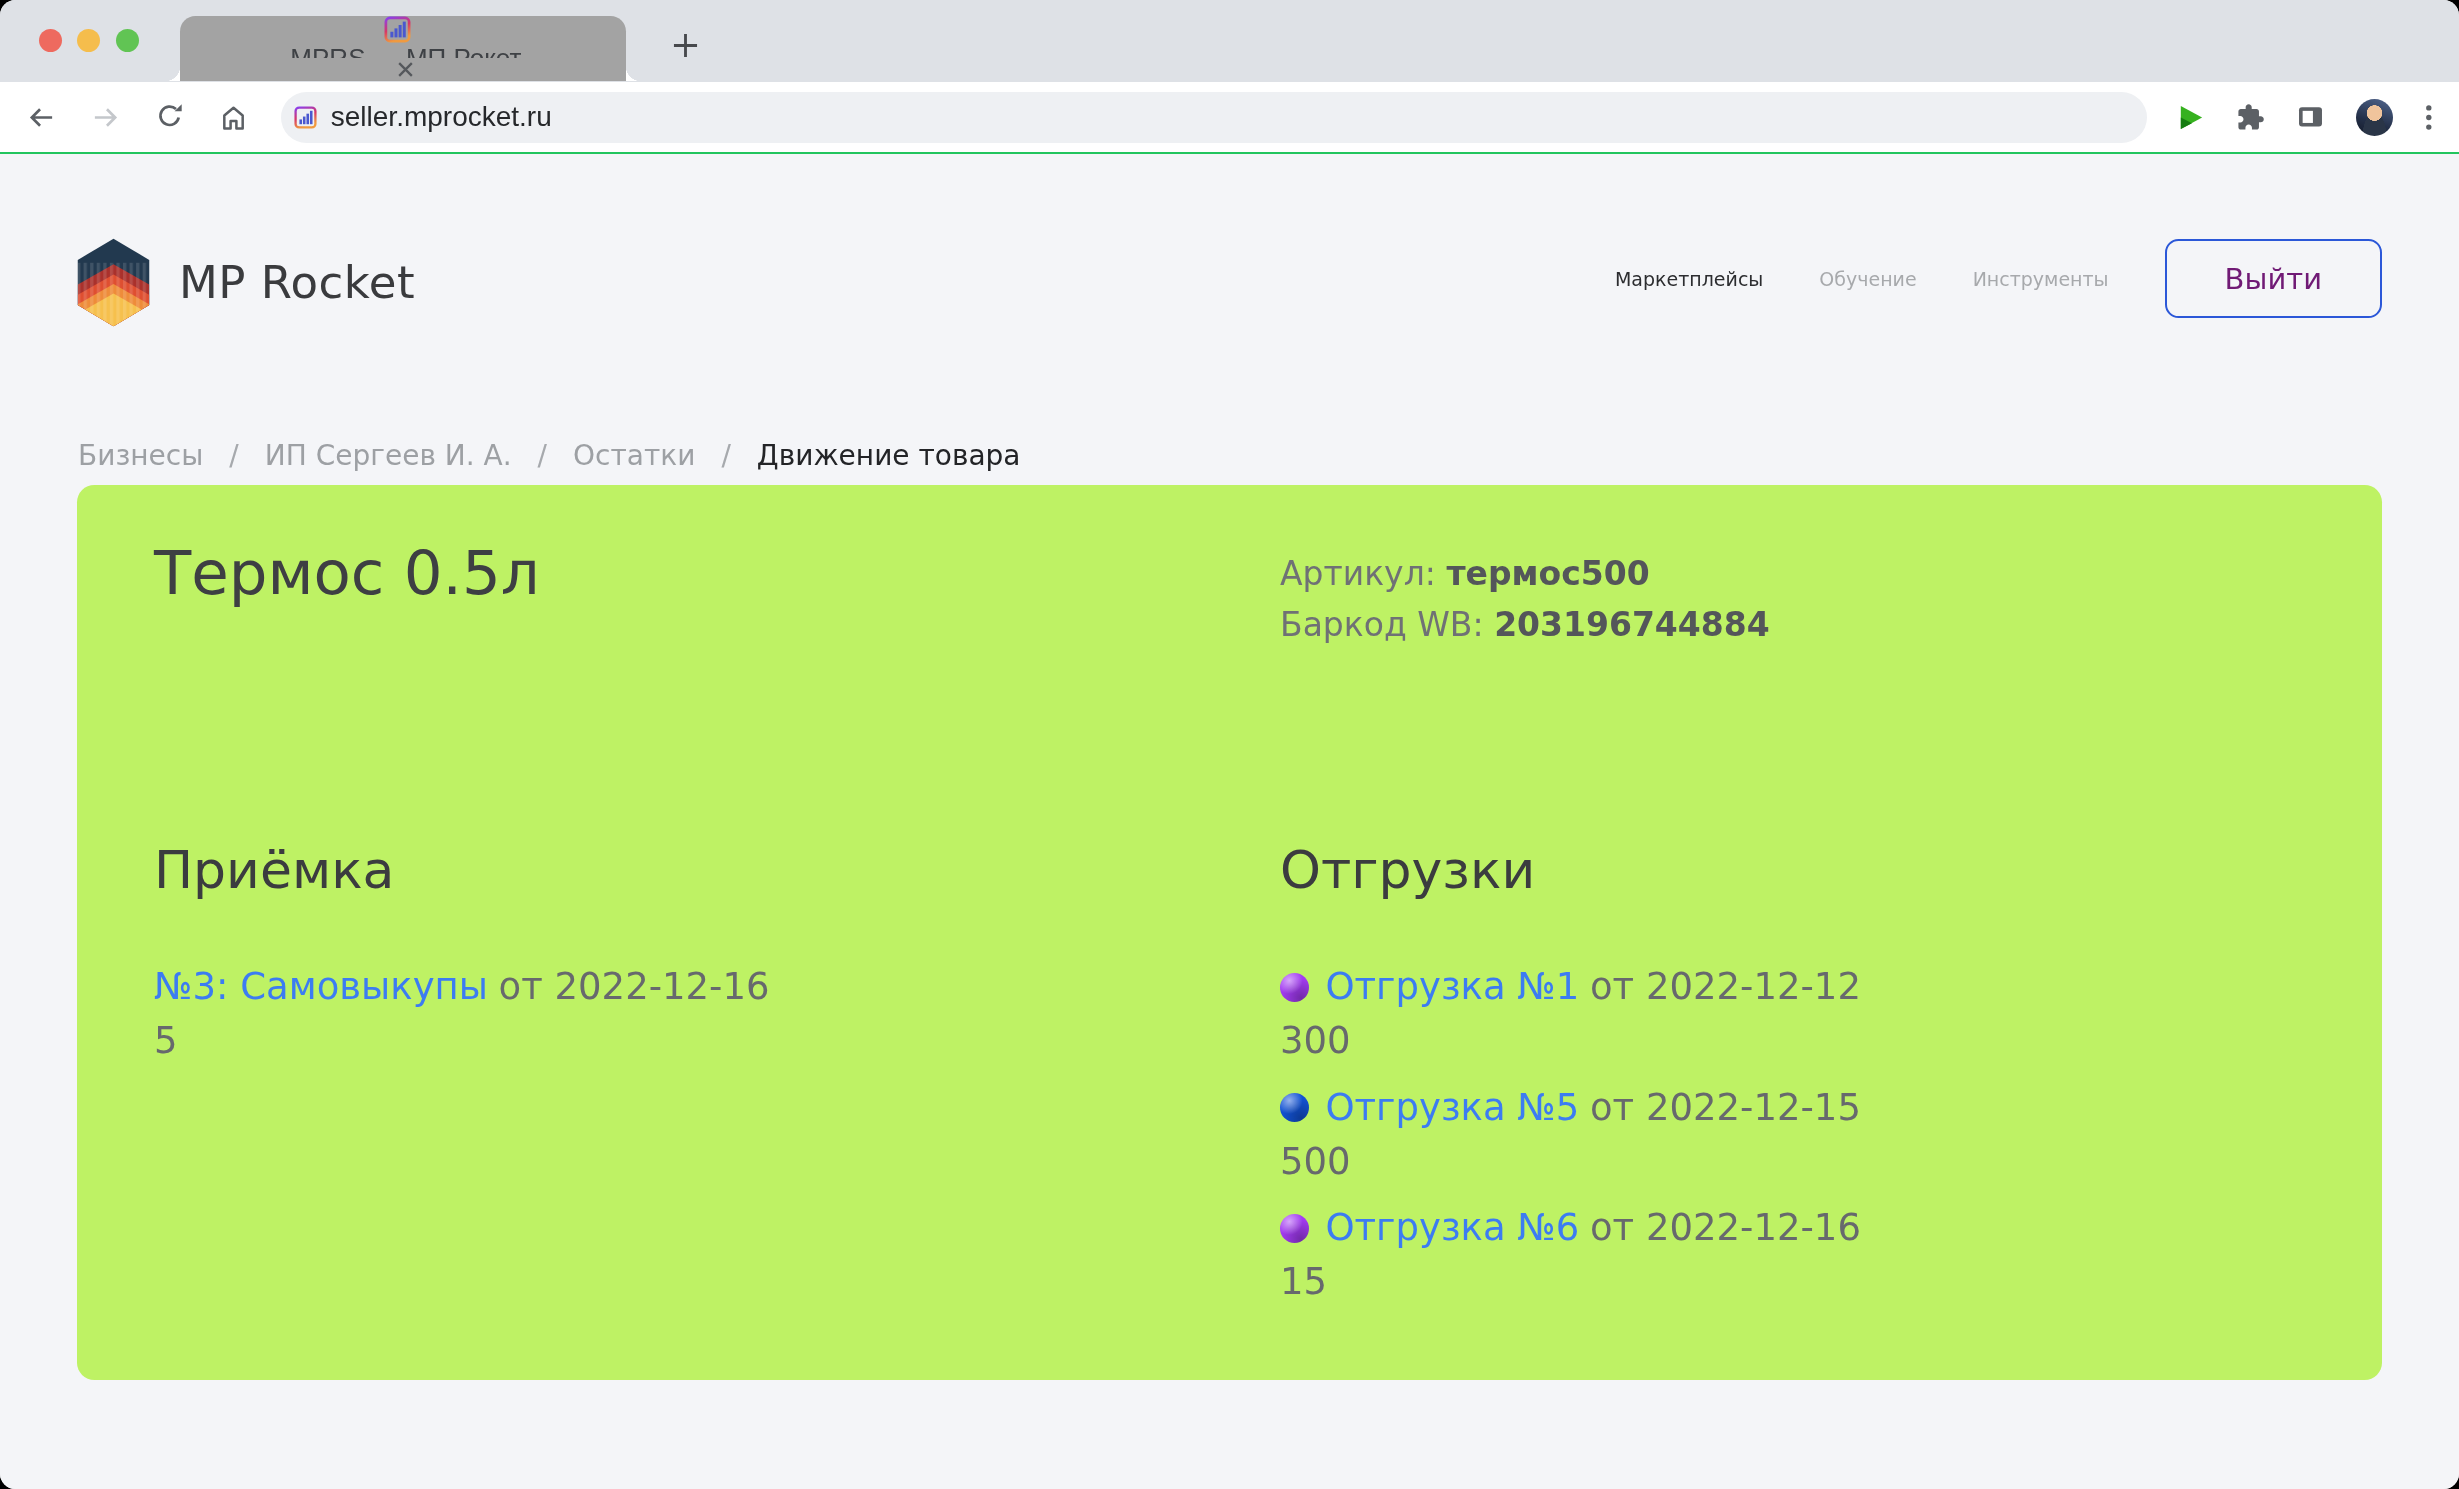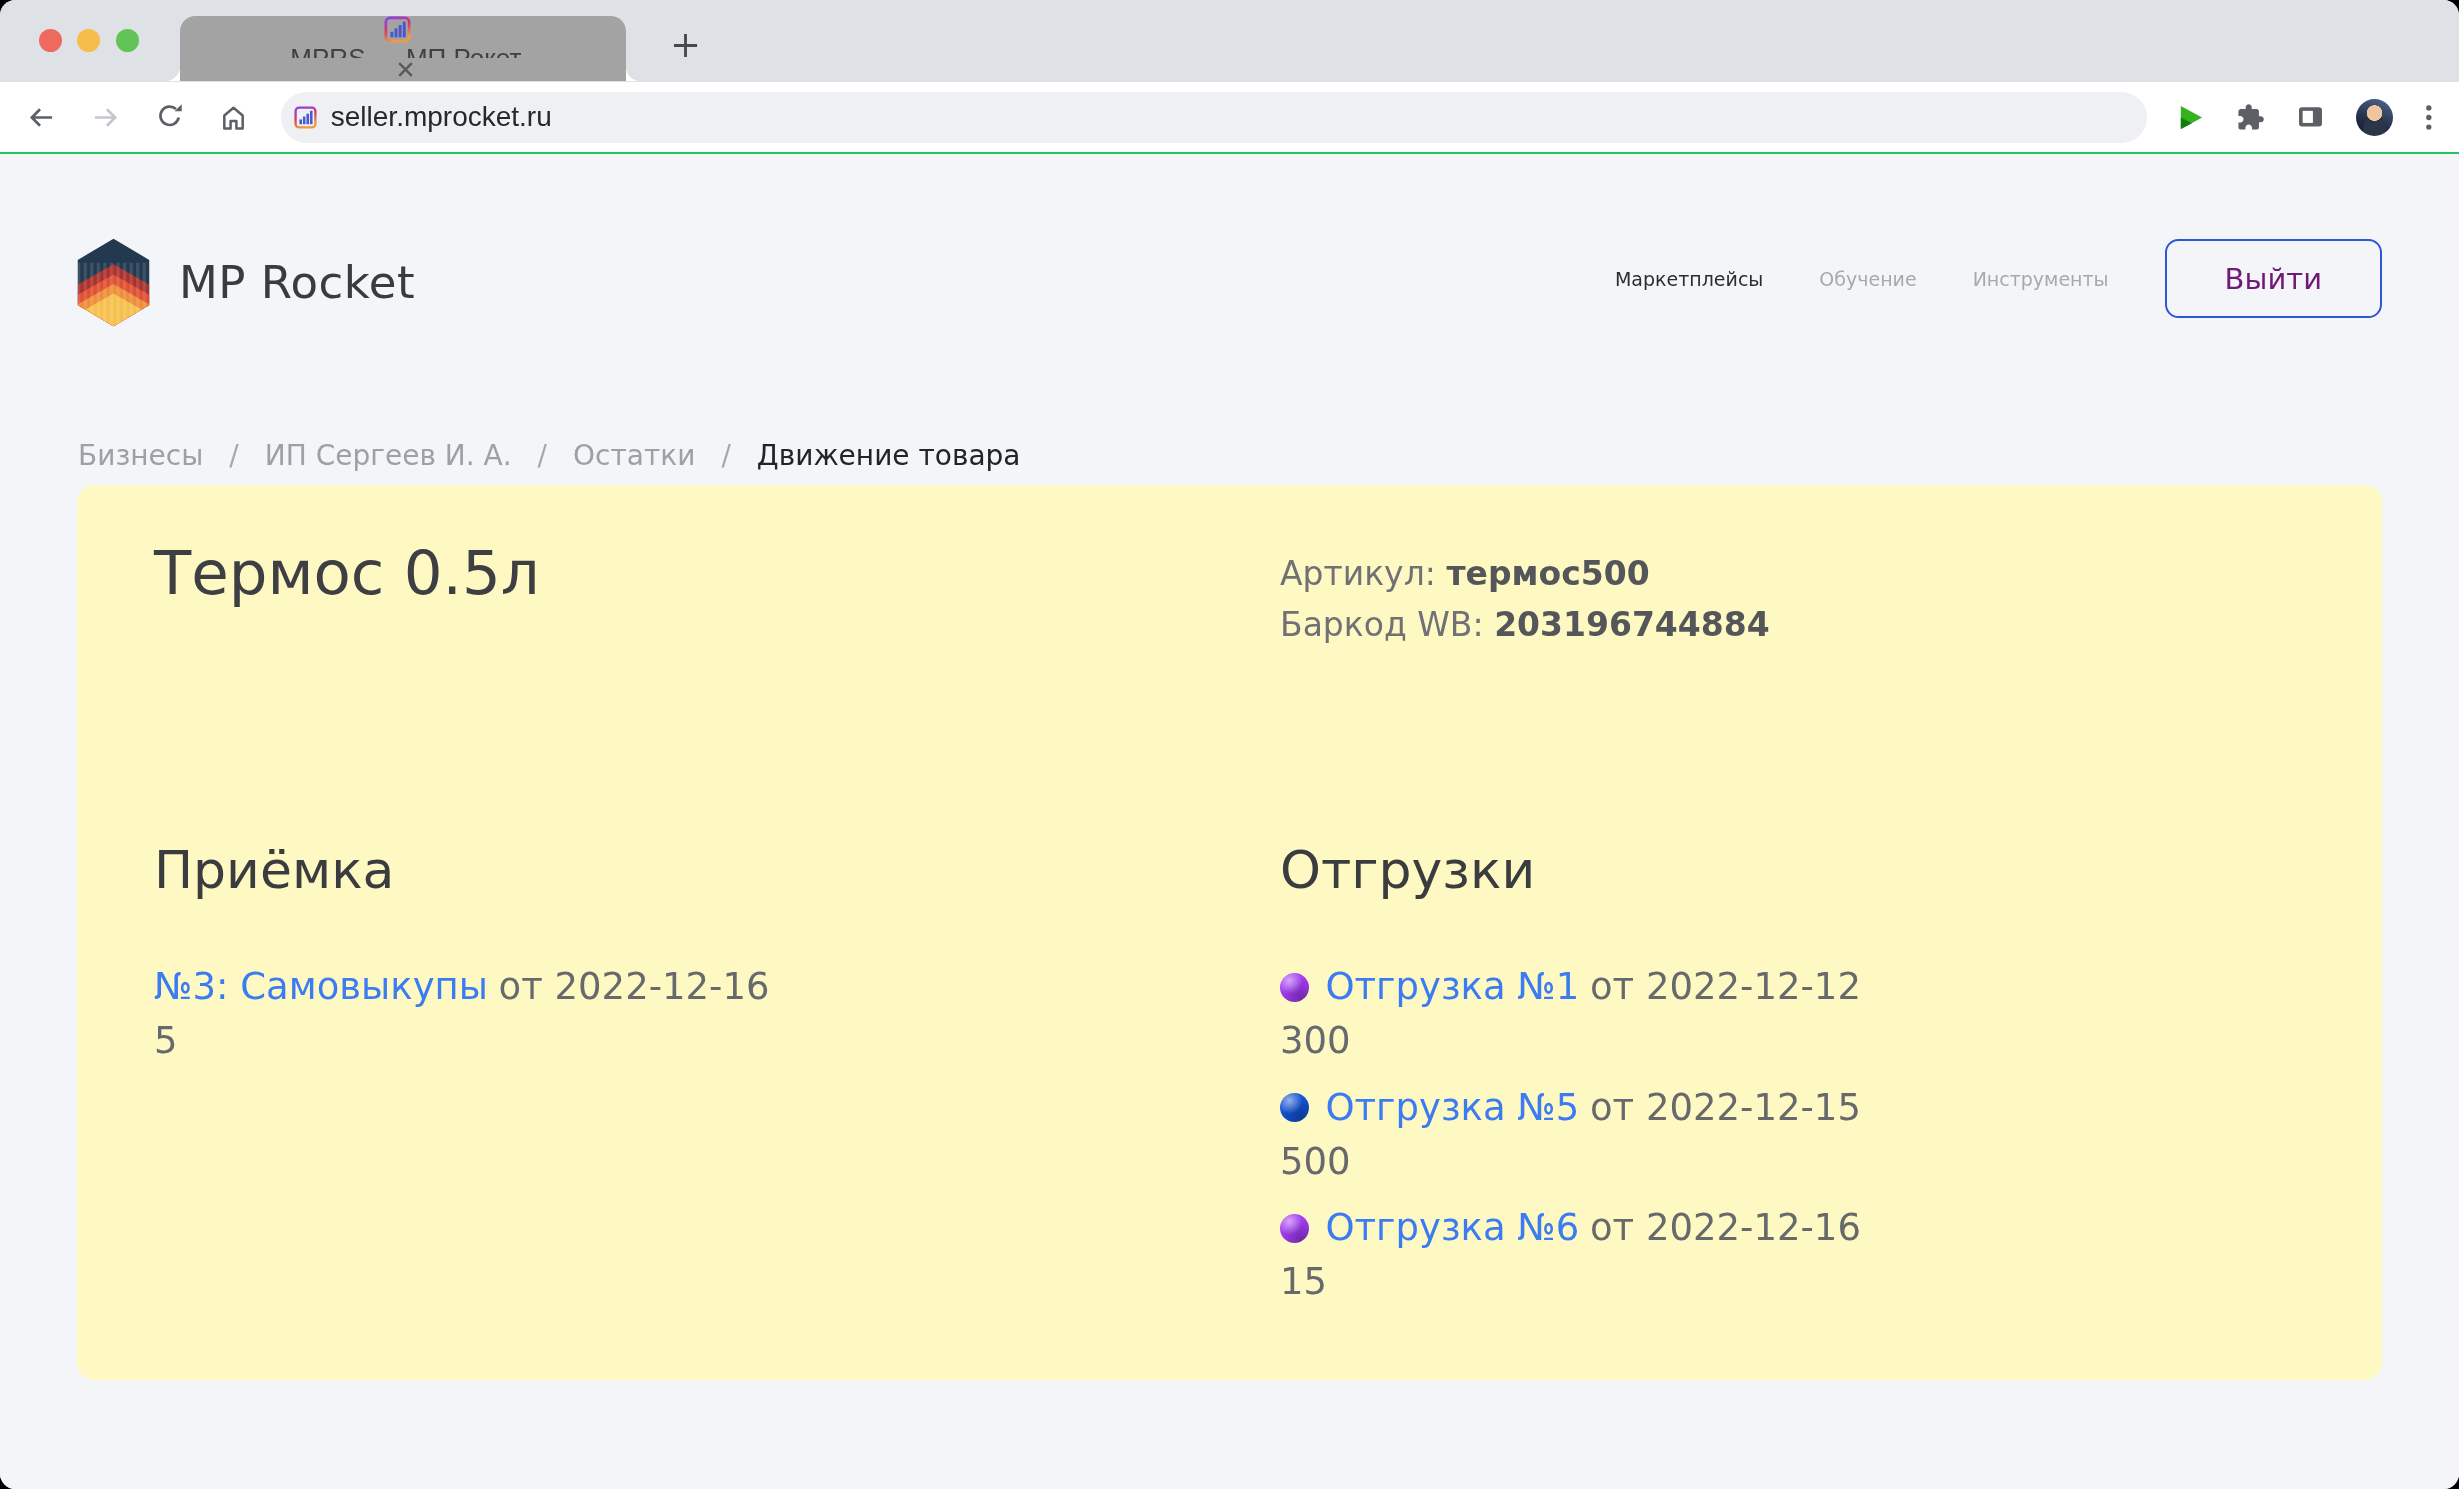--- a/index.html
+++ b/index.html
@@ -49,21 +49,21 @@
   .nav-link{font-size:19px;color:#a7a9ac;text-decoration:none;white-space:nowrap;}
   .nav-link.active{color:#2c2d30;}
   .logout{height:79px;padding:0 58px;font-size:29px;font-family:"DejaVu Sans",sans-serif;
       border:2.9px solid #2b57d8;border-radius:13.4px;color:#701a75;background:transparent;cursor:pointer;}
 
   .breadcrumbs{position:absolute;left:78px;top:252px;display:flex;font-size:28px;color:#9da0a4;white-space:nowrap;}
   .crumb{color:#9da0a4;text-decoration:none;margin-top:32px;}
   .crumb+.crumb::before{content:"/";color:#a6a9ad;margin:0 26px;}
   .crumb.current{color:#232427;}
 
-  .card{position:absolute;left:77px;right:77px;top:330px;height:895px;background:#fef9c3;border-radius:17.3px;}
+  .card{position:absolute;left:77px;right:77px;top:330px;height:895px;background:#bef264;border-radius:17.3px;}
 
   .product-title{position:absolute;left:77px;top:52px;margin:0;font-size:61px;font-weight:400;color:#3e3f43;}
   .sku{position:absolute;left:1203px;top:63px;font-size:33px;line-height:51px;color:#6f7175;}
   .sku .val{font-weight:700;color:#54565a;}
   .stock{position:absolute;left:77px;top:204px;font-size:45px;color:#3e3f43;display:flex;gap:13.4px;}
 
   .section{position:absolute;top:355px;width:1009px;}
   .section.left{left:77px;}
   .section.right{left:1203px;}
   .section h2{margin:0 0 60px 0;font-size:52px;font-weight:400;color:#3b3c3f;line-height:60px;}

